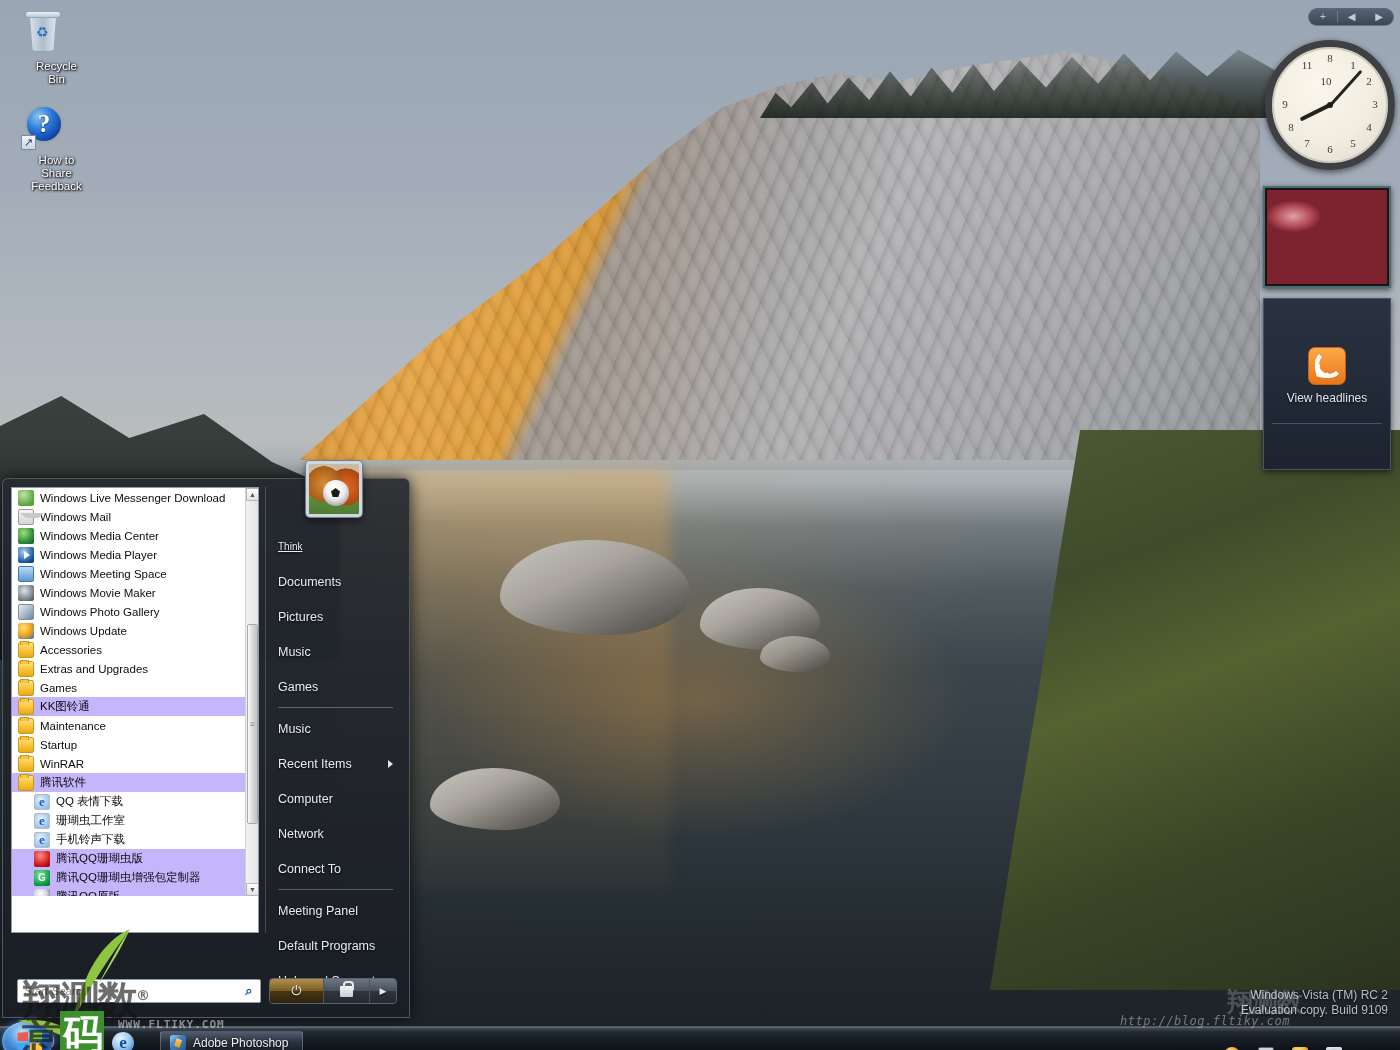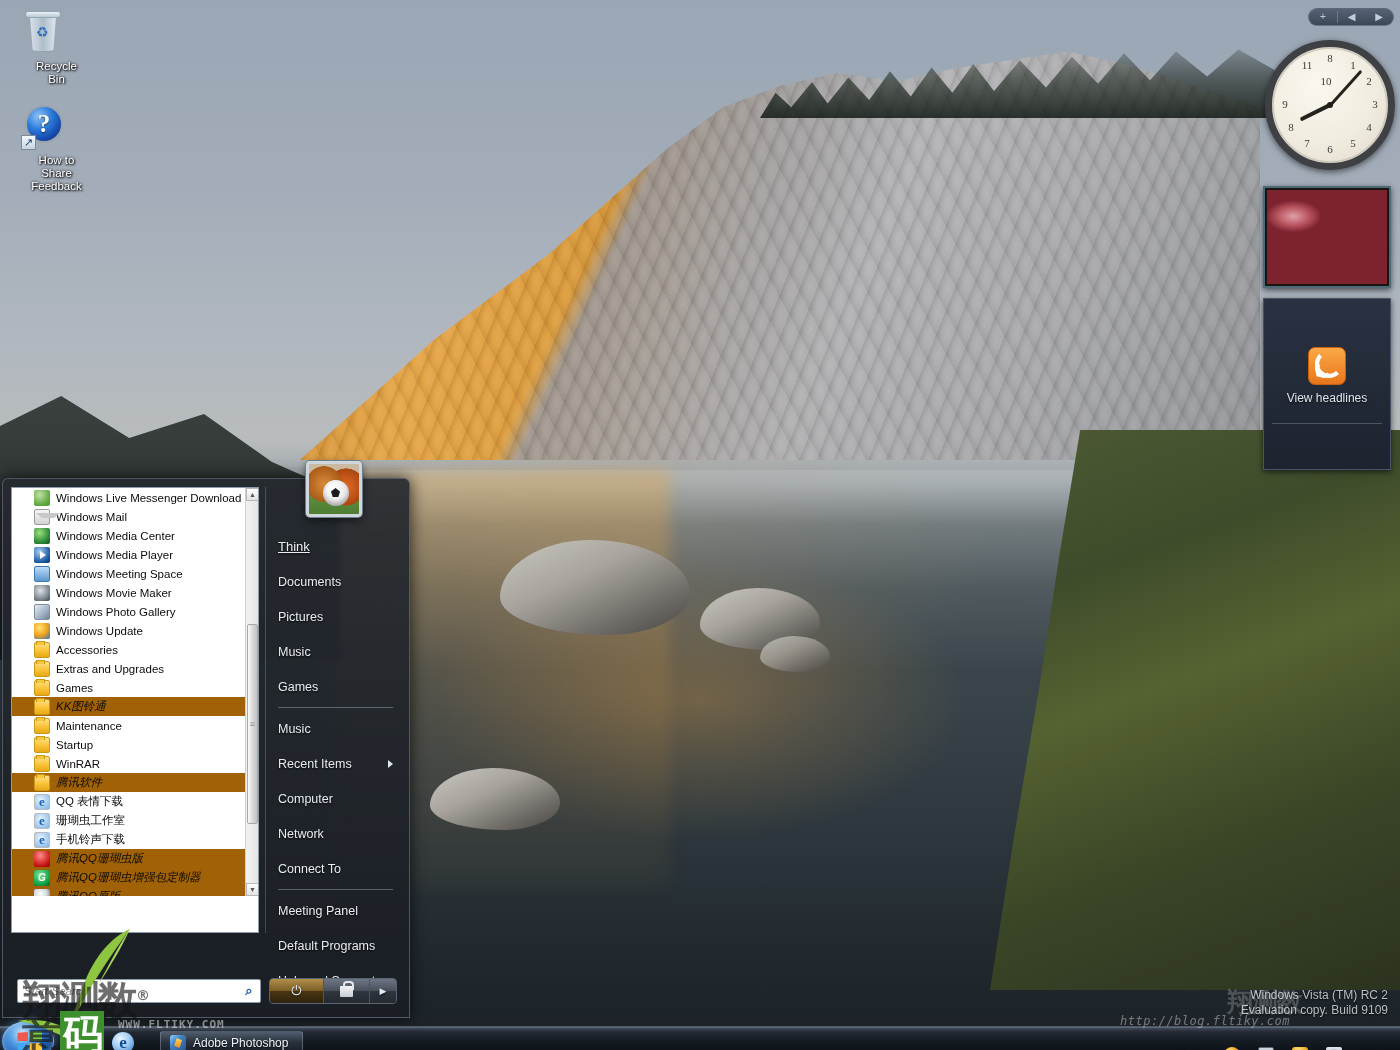--- a/index.html
+++ b/index.html
@@ -212,24 +212,24 @@
     position: absolute; left: 8px; top: 8px; width: 248px; height: 446px;
     background: #fff; border: 1px solid #8d9bab;
     overflow: hidden;
   }
   #programs-list {
     position: absolute; left: 0; top: 0; right: 13px; bottom: 36px;
     overflow: hidden;
   }
   .prog-item {
     display: flex; align-items: center; height: 19px;
-    padding-left: 22px; font-size: 11.5px; color: #0b0b0b; white-space: nowrap;
+    padding-left: 6px; font-size: 11.5px; color: #0b0b0b; white-space: nowrap;
   }
   .prog-item.sub { padding-left: 22px; }
-  .prog-item.hl { background: #a16207; font-style: italic; }
+  .prog-item.hl { background: #c4b5fd; }
   .prog-item .ic {
     width: 16px; height: 16px; margin-right: 6px; flex: 0 0 16px;
     border-radius: 2px; position: relative;
   }
   .ic-folder { background: linear-gradient(to bottom, #ffe08a 0%, #fcc63f 48%, #e8a915 100%); border: 1px solid #c89a18; border-radius: 1px 3px 3px 3px; }
   .ic-folder::before { content:""; position:absolute; left:1px; top:-2px; width:7px; height:3px; background:#f6c63c; border:1px solid #c89a18; border-bottom:none; border-radius:1px 1px 0 0; }
   .ic-ie { background: radial-gradient(circle at 40% 35%, #eaf4ff 0%, #bcd9f5 40%, #7fb3e8 100%); border-radius: 2px; border: 1px solid #bbb; }
   .ic-ie::after { content: "e"; position: absolute; inset: 0; color: #1a62b8; font-size: 13px; font-weight: bold; font-family: "Liberation Serif", serif; text-align: center; line-height: 14px; }
   .ic-messenger { background: radial-gradient(circle at 35% 30%, #bfe3a6, #5aa53a 70%); border-radius: 3px; }
   .ic-mail { background: linear-gradient(to bottom, #f7f7f7, #d4d4d4); border: 1px solid #9a9a9a; border-radius: 2px; }
@@ -301,21 +301,21 @@
   #user-pic .ball::after {
     content: ""; position: absolute; left: 8px; top: 8px; width: 9px; height: 9px;
     background: #1b1b1b;
     clip-path: polygon(50% 0%, 100% 38%, 81% 100%, 19% 100%, 0% 38%);
   }
   .place-item {
     position: relative; height: 35px; display: flex; align-items: center;
     padding-left: 12px; color: #e9edf2; font-size: 12.5px;
     text-shadow: 0 1px 2px rgba(0,0,0,0.9);
   }
-  .place-item.user { font-size: 13px; text-decoration: underline; }
+  .place-item.user { font-size: 10px; text-decoration: underline; }
   .place-item .sub-arrow {
     position: absolute; right: 10px; top: 50%; margin-top: -4px;
     width: 0; height: 0; border-left: 5px solid #dfe5ec;
     border-top: 4px solid transparent; border-bottom: 4px solid transparent;
   }
   .place-sep { height: 1px; margin: 3px 10px 3px 12px; background: rgba(175,190,210,0.40); }
 
   
   #search-box {
     position: absolute; left: 14px; bottom: 14px; width: 244px; height: 24px;

